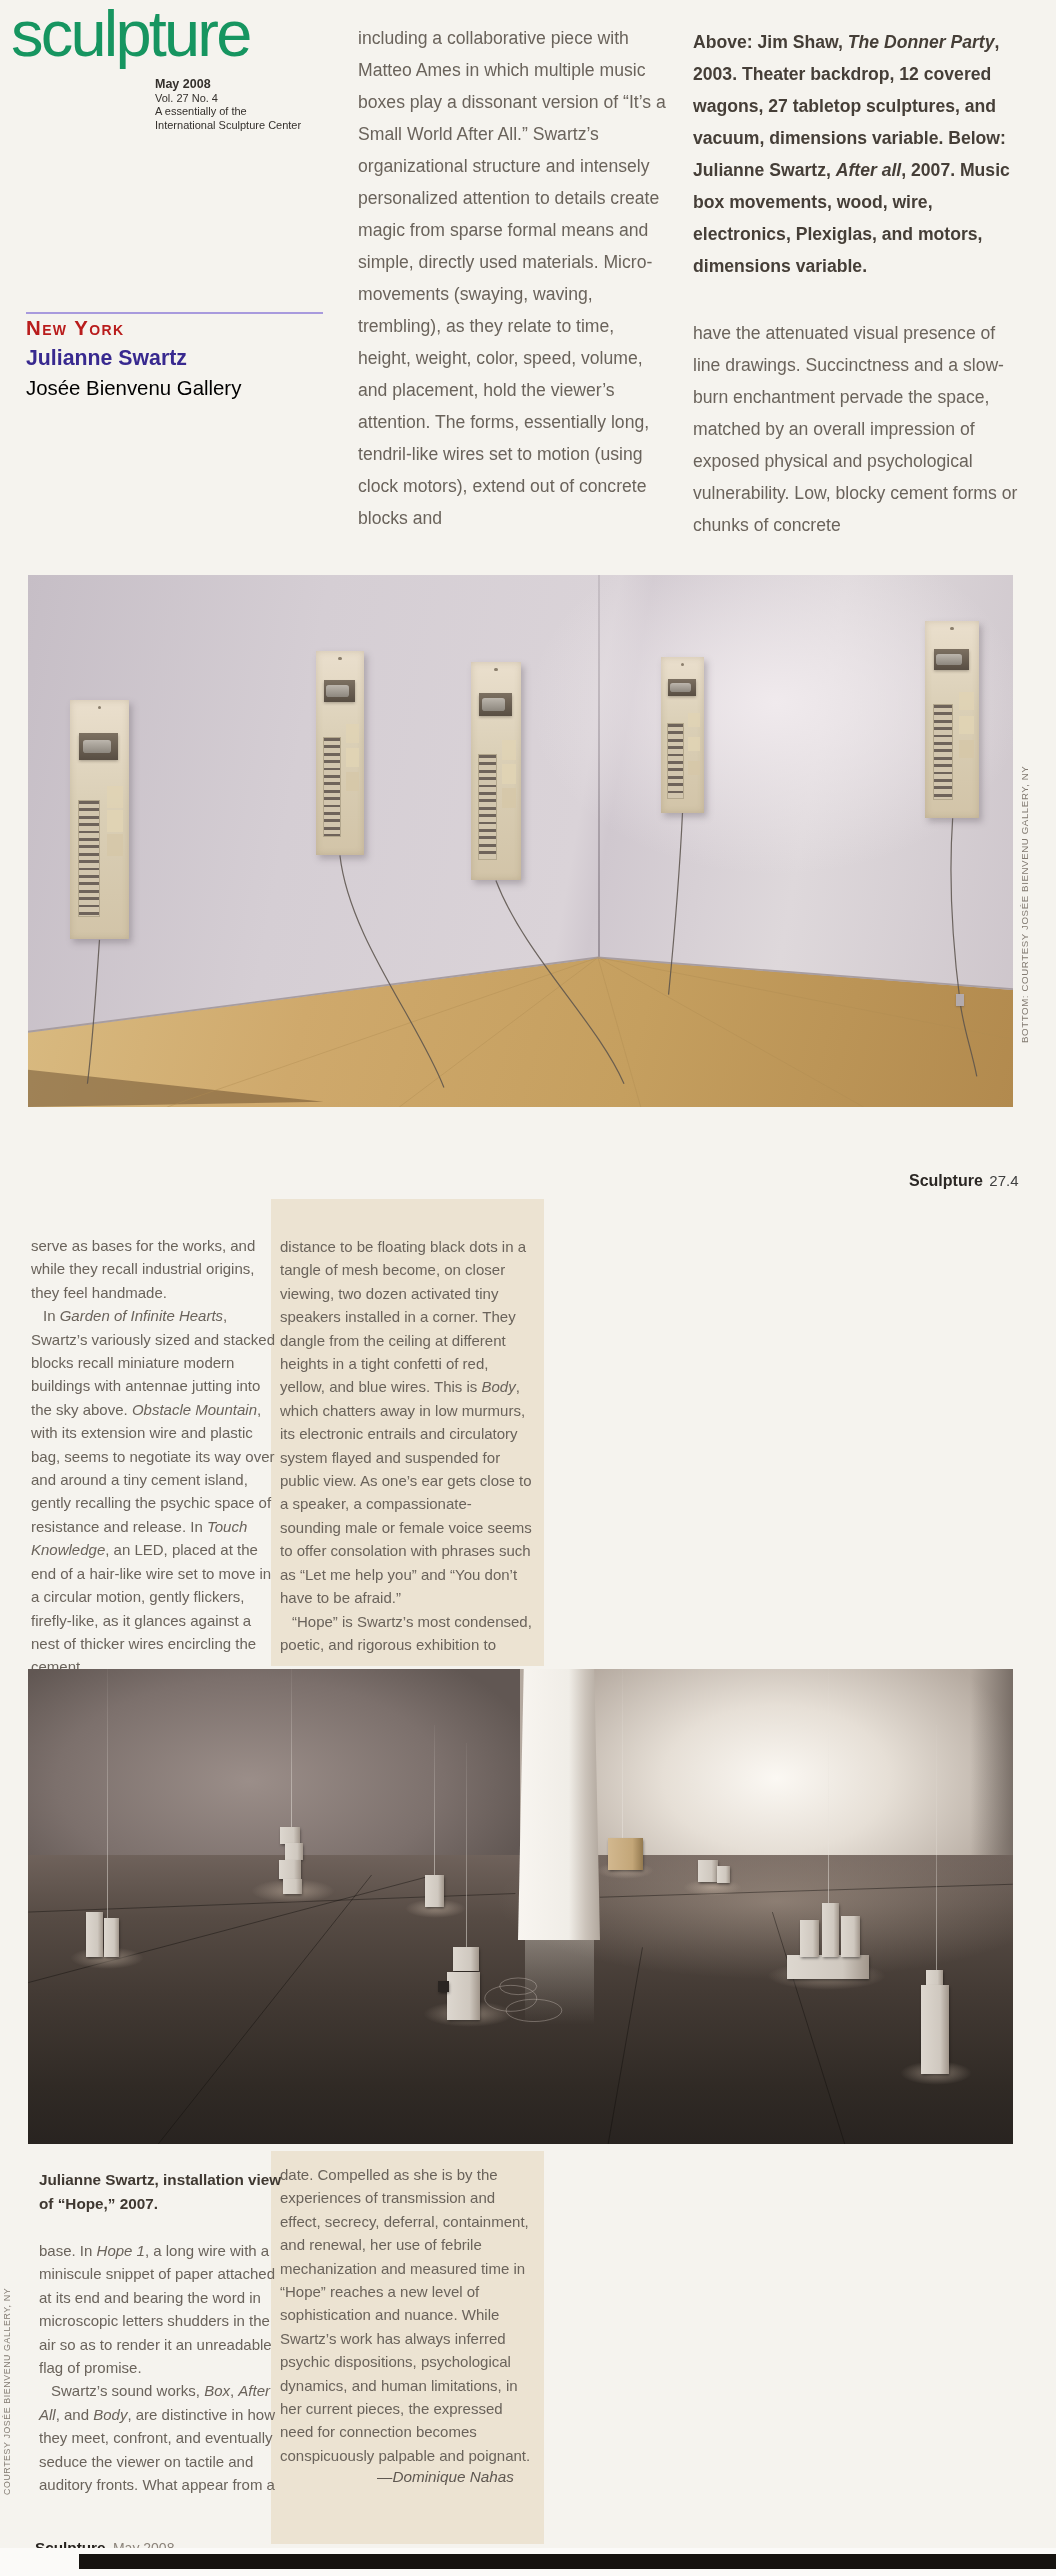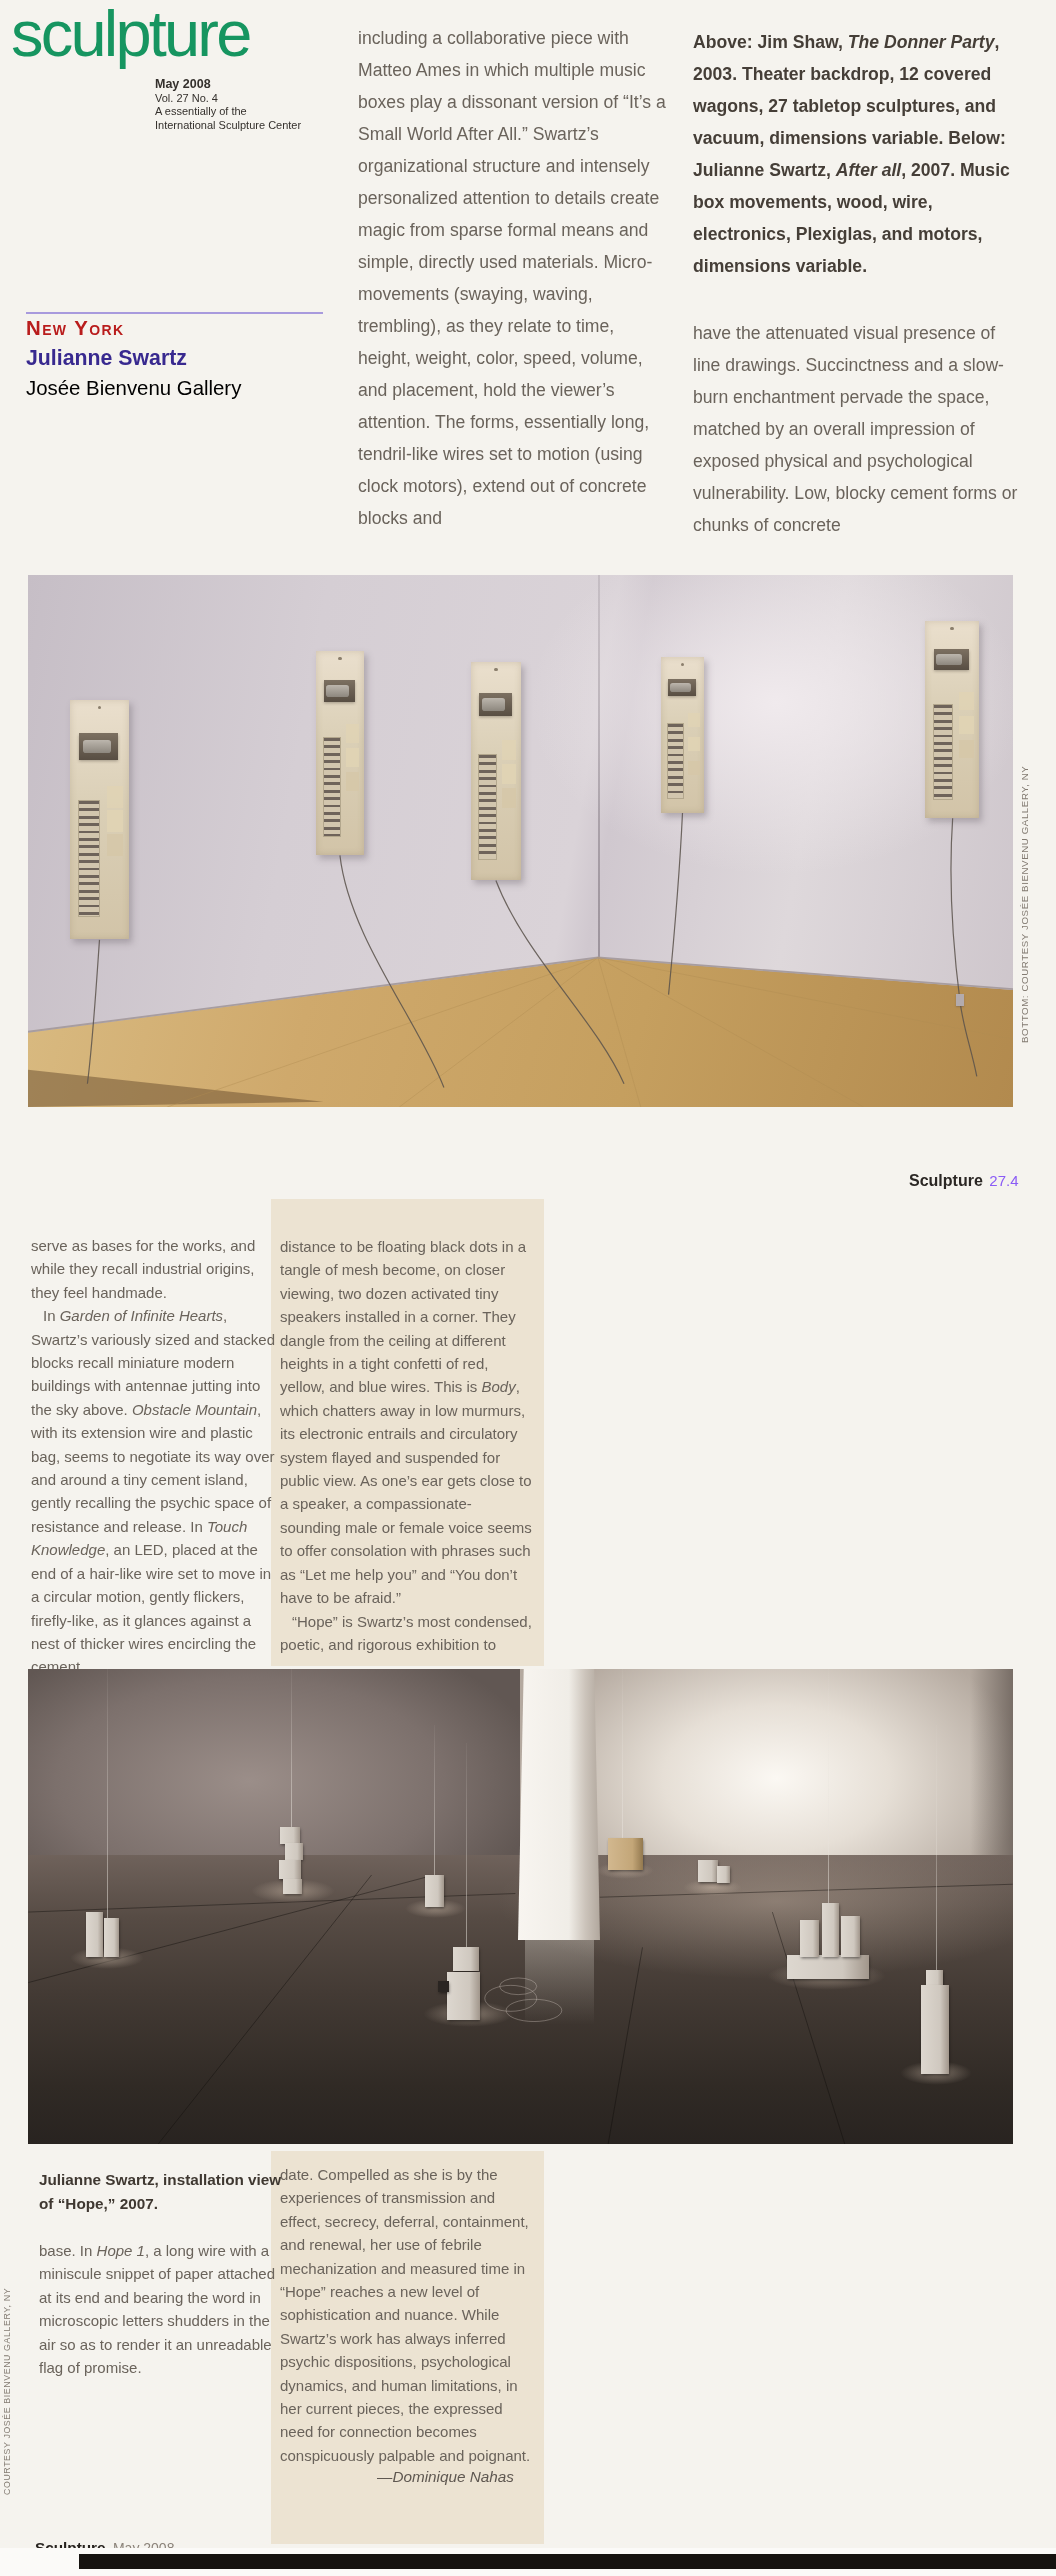--- a/index.html
+++ b/index.html
@@ -64,21 +64,21 @@
 
   
   .vcred{position:absolute;writing-mode:vertical-rl;transform:rotate(180deg);
       font-size:9.7px;letter-spacing:0.6px;color:#837b72;white-space:nowrap;}
   .credR{left:1019px;top:765px;height:278px;}
   .credL{left:1.9px;top:2309px;height:186px;font-size:8.8px;}
 
   
   .pmarker{position:absolute;left:909px;top:1172px;font-size:16px;}
   .pm-b{font-weight:bold;color:#2b2724;}
-  .pm-n{color:#8b5cf6;margin-left:6.5px;font-size:15px;}
+  .pm-n{color:#404040;margin-left:6.5px;font-size:15px;}
   .footer{position:absolute;left:35px;top:2539px;font-size:15.3px;}
   .ft-b{font-weight:bold;color:#27231f;}
   .ft-i{color:#8b837a;margin-left:7.4px;font-size:14px;}
 
   
   .beige{position:absolute;background:#ece3d2;}
   .bg1{left:271px;top:1199px;width:273px;height:467px;}
   .bg2{left:271px;top:2151px;width:273px;height:393px;}
   .colD{position:absolute;left:31px;top:1234px;width:251px;font-size:15px;line-height:23.4px;}
   .colE{position:absolute;left:280px;top:1235px;width:252px;font-size:15px;line-height:23.4px;}
@@ -286,20 +286,21 @@
     <div class="blk" style="left:893px;top:316px;width:28px;height:89px"></div>
   </figure>
 
   <div class="beige bg2"></div>
   <div class="cap2 pcap">
       <p>Julianne Swartz, installation view</p>
       <p>of “Hope,” 2007.</p>
     </div>
   <div class="body colF">
       <p>base. In <em>Hope 1</em>, a long wire with a miniscule snippet of paper attached at its end and bearing the word in microscopic letters shudders in the air so as to render it an unreadable flag of promise.</p>
+      <p>Swartz’s sound works, <em>Box</em>, <em>After All</em>, and <em>Body</em>, are distinctive in how they meet, confront, and eventually seduce the viewer on tactile and auditory fronts. What appear from a</p>
     </div>
   <div class="body colG">
       <p>date. Compelled as she is by the experiences of transmission and effect, secrecy, deferral, containment, and renewal, her use of febrile mechanization and measured time in “Hope” reaches a new level of sophistication and nuance. While Swartz’s work has always inferred psychic dispositions, psychological dynamics, and human limitations, in her current pieces, the expressed need for connection becomes conspicuously palpable and poignant.</p>
     </div>
   <div class="byline">—<em>Dominique Nahas</em></div>
 
   <div class="vcred credL">COURTESY JOSÉE BIENVENU GALLERY, NY</div>
 
   <div class="footer">
     <span class="ft-b">Sculpture</span><span class="ft-i">May 2008</span>

